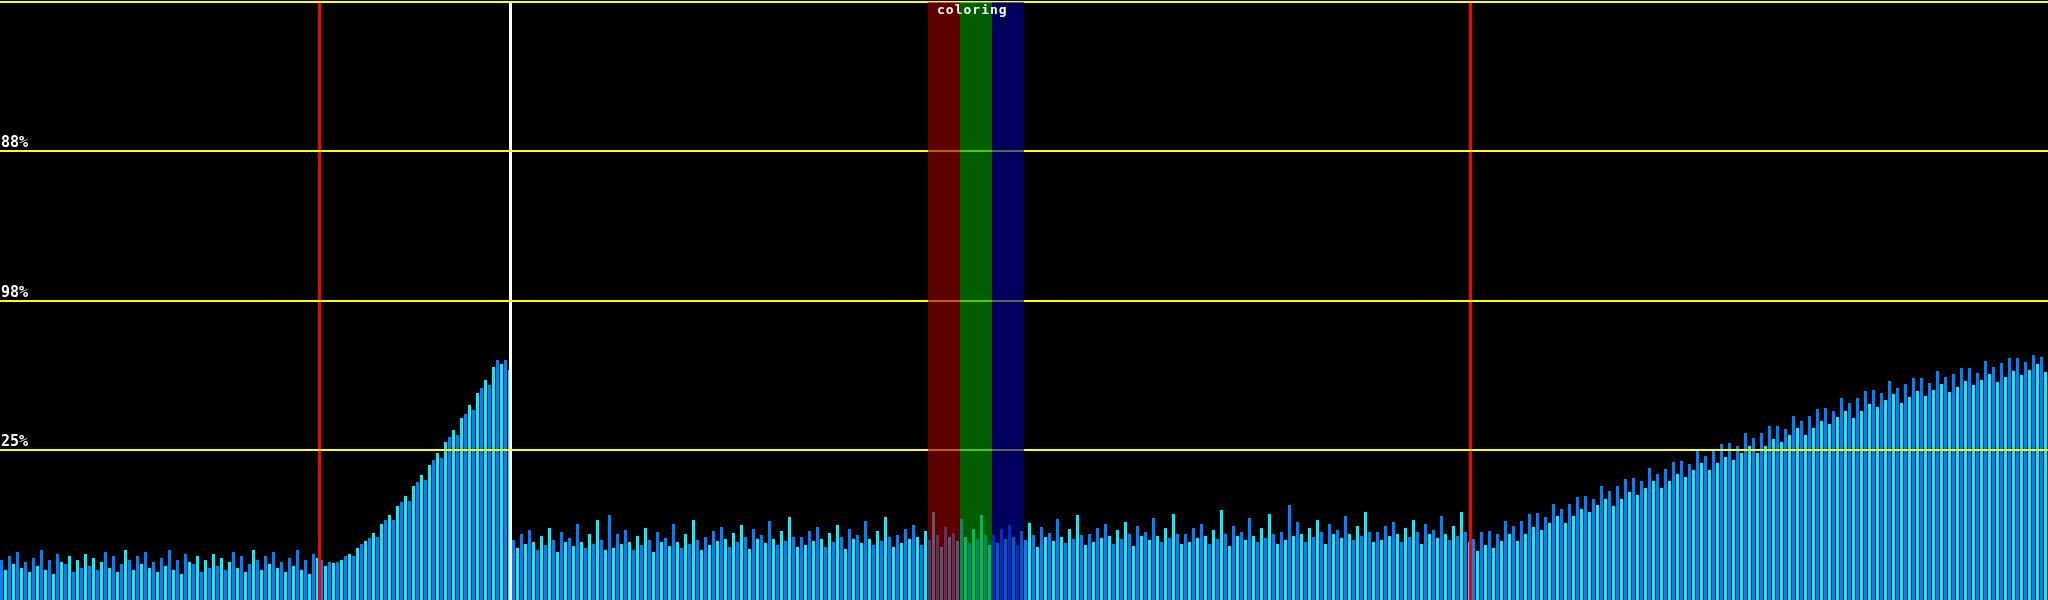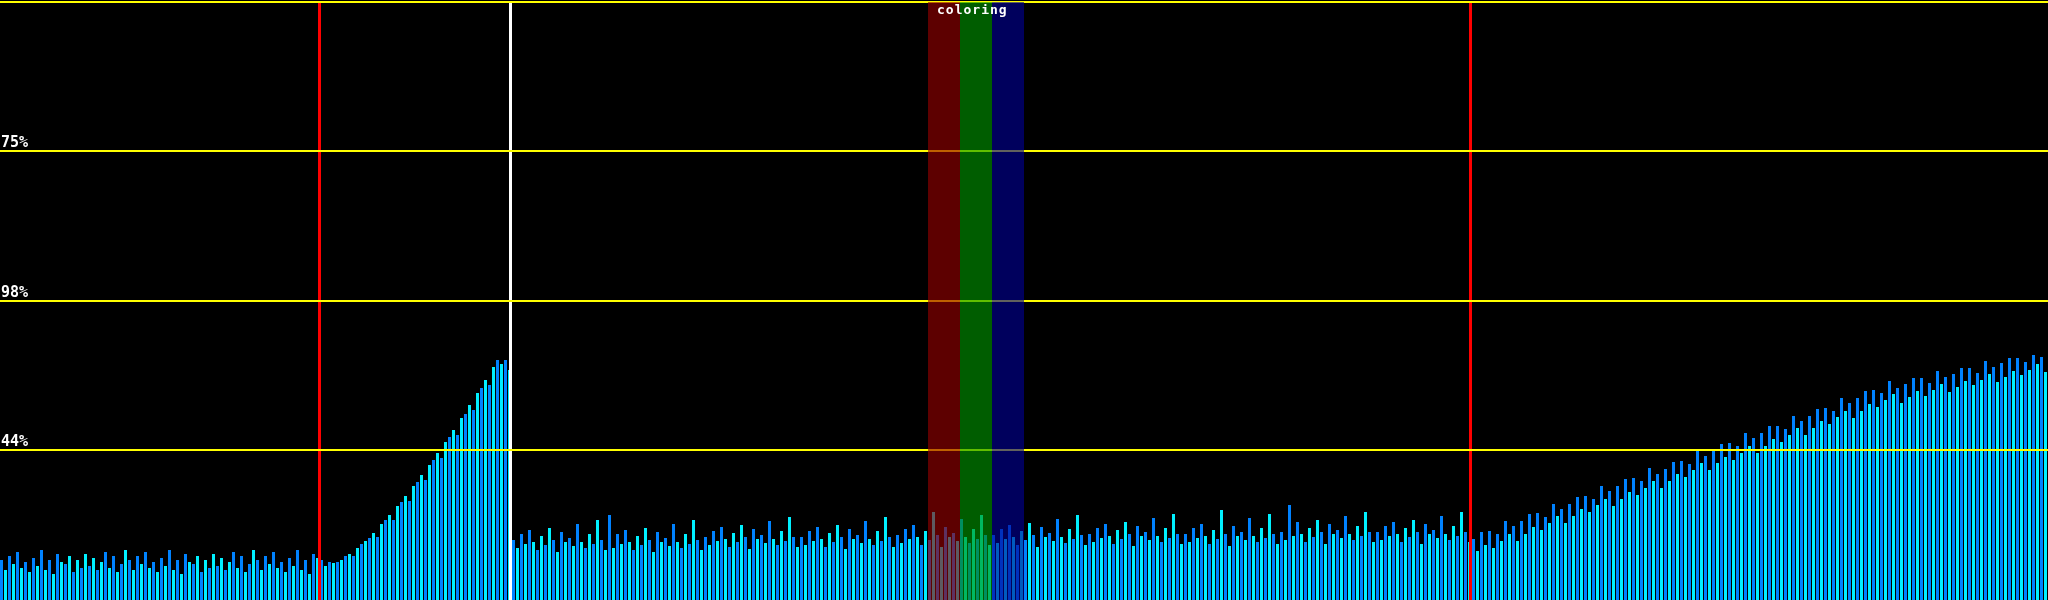--- a/index.html
+++ b/index.html
@@ -551,18 +551,18 @@
       <div class="gridline" style="top: 150px; background: rgb(255, 255, 0);"></div>
       <div class="gridline" style="top: 300px; background: rgb(255, 255, 0);"></div>
       <div class="gridline" style="top: 449px; background: rgb(255, 255, 0);"></div>
     </div>
   <div id="bands-layer">
       <div class="band" style="left: 928px; width: 32px; background: rgba(150, 0, 0, 0.62);"></div>
       <div class="band" style="left: 960px; width: 32px; background: rgba(0, 150, 0, 0.62);"></div>
       <div class="band" style="left: 992px; width: 32px; background: rgba(0, 0, 150, 0.62);"></div>
     </div>
   <div id="labels-layer">
-      <div class="ylabel" style="bottom: 450px; color: rgb(255, 255, 255);">75%</div>
+      <div class="ylabel" style="bottom: 450px; color: rgb(255, 255, 255);">88%</div>
       <div class="ylabel" style="bottom: 300px; color: rgb(255, 255, 255);">98%</div>
-      <div class="ylabel" style="bottom: 151px; color: rgb(255, 255, 255);">44%</div>
+      <div class="ylabel" style="bottom: 151px; color: rgb(255, 255, 255);">25%</div>
     </div>
   <div class="coloring-label">coloring</div>
 </div>
 
 </body></html>

